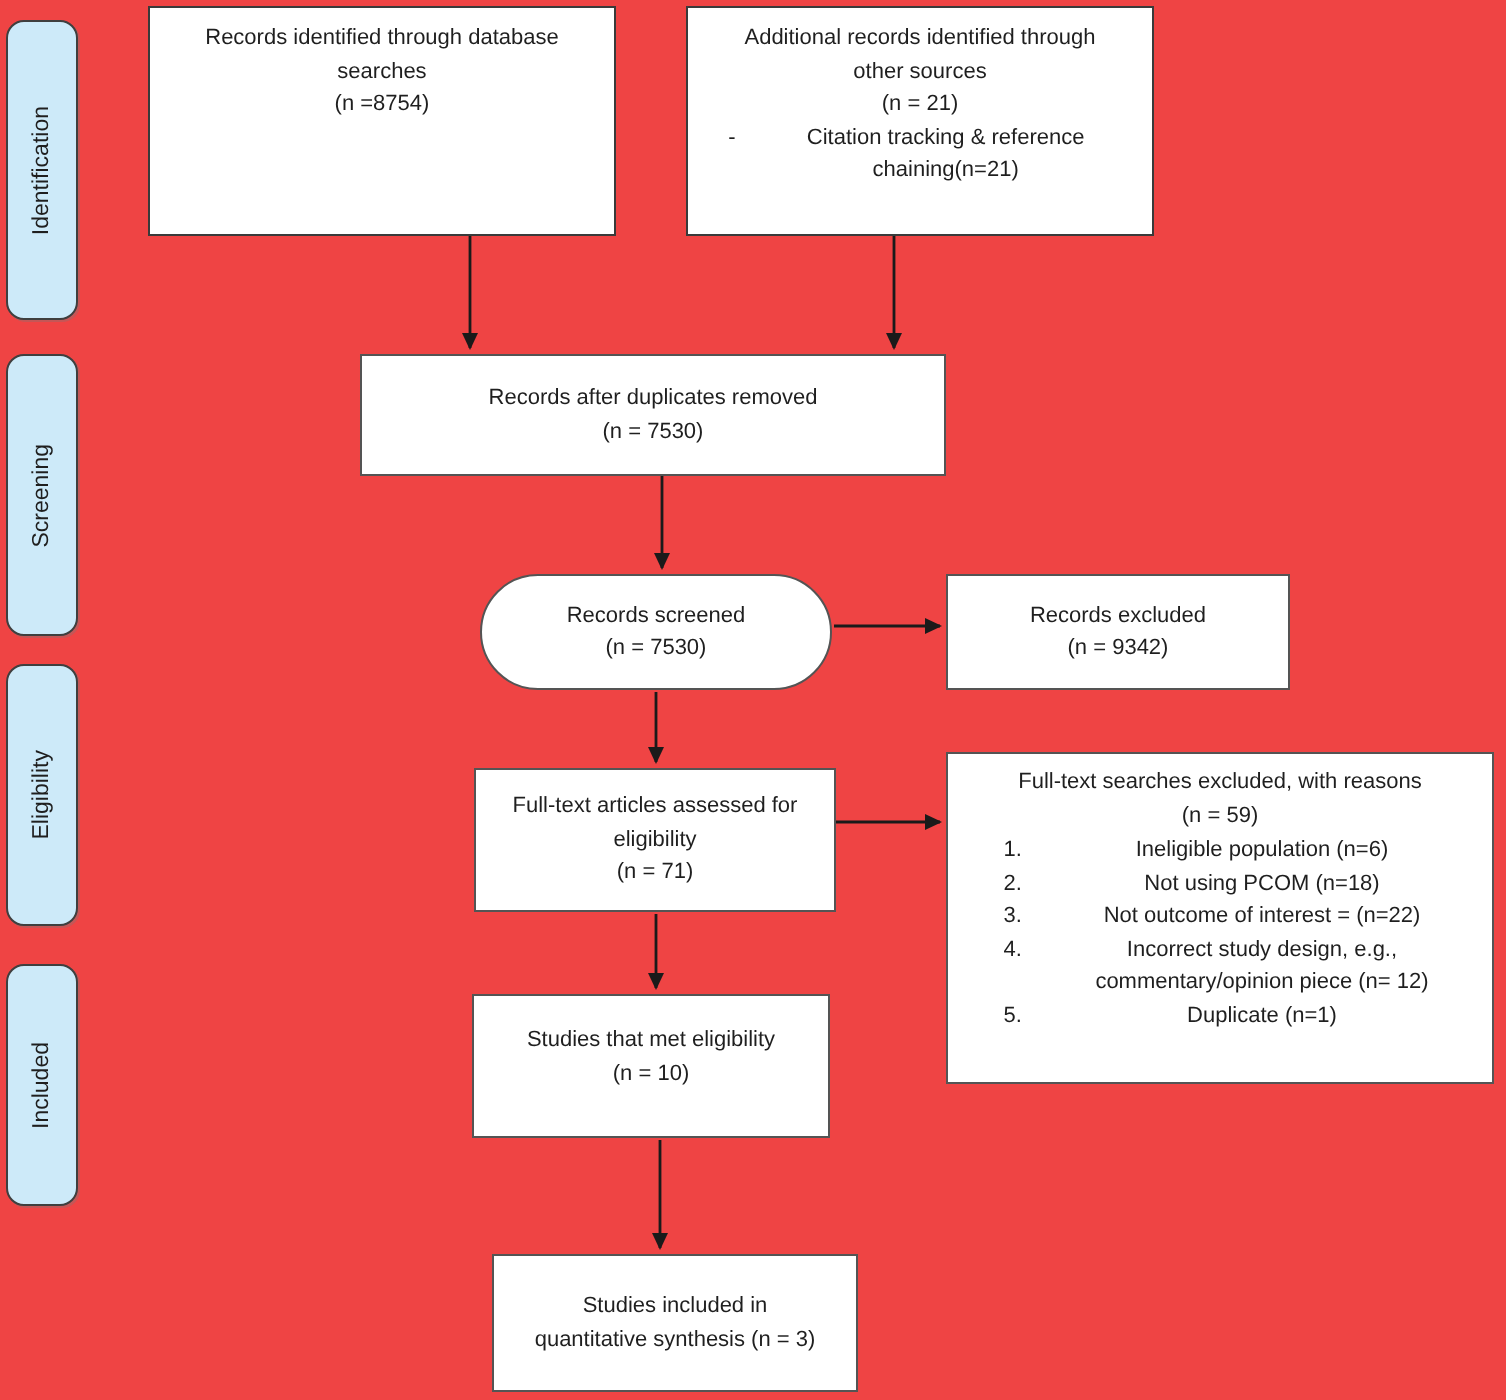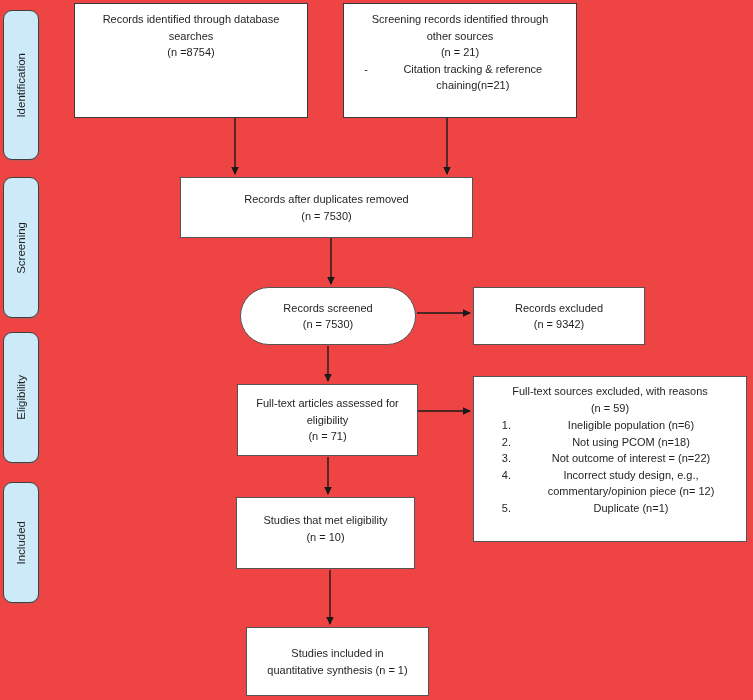--- a/index.html
+++ b/index.html
@@ -119,21 +119,21 @@
     <span>Included</span>
   </div>
 
   <div class="fbox top-align" style="left:74px; top:3px; width:234px; height:115px; border-color:#3a3a3a;">
     <div class="ln">Records identified through database</div>
     <div class="ln">searches</div>
     <div class="ln">(n =8754)</div>
   </div>
 
   <div class="fbox top-align" style="left:343px; top:3px; width:234px; height:115px; border-color:#3a3a3a;">
-    <div class="ln">Screening records identified through</div>
+    <div class="ln">Additional records identified through</div>
     <div class="ln">other sources</div>
     <div class="ln">(n = 21)</div>
     <div class="bullet-row">
       <span class="dash">-</span>
       <span class="btext">Citation tracking &amp; reference chaining(n=21)</span>
     </div>
   </div>
 
   <div class="fbox center-align" style="left:180px; top:177px; width:293px; height:61px;">
     <div class="ln">Records after duplicates removed</div>
@@ -150,34 +150,34 @@
     <div class="ln">(n = 9342)</div>
   </div>
 
   <div class="fbox center-align" style="left:237px; top:384px; width:181px; height:72px;">
     <div class="ln">Full-text articles assessed for</div>
     <div class="ln">eligibility</div>
     <div class="ln">(n = 71)</div>
   </div>
 
   <div class="fbox top-align" style="left:473px; top:376px; width:274px; height:166px; padding-top:6px;">
-    <div class="ln">Full-text sources excluded, with reasons</div>
+    <div class="ln">Full-text searches excluded, with reasons</div>
     <div class="ln">(n = 59)</div>
     <ol class="reasons-list">
       <li>Ineligible population (n=6)</li>
       <li>Not using PCOM (n=18)</li>
       <li>Not outcome of interest = (n=22)</li>
       <li>Incorrect study design, e.g., commentary/opinion piece (n= 12)</li>
       <li>Duplicate (n=1)</li>
     </ol>
   </div>
 
   <div class="fbox top-align" style="left:236px; top:497px; width:179px; height:72px; padding-top:14px;">
     <div class="ln">Studies that met eligibility</div>
     <div class="ln">(n = 10)</div>
   </div>
 
   <div class="fbox center-align" style="left:246px; top:627px; width:183px; height:69px;">
     <div class="ln">Studies included in</div>
-    <div class="ln">quantitative synthesis (n = 1)</div>
+    <div class="ln">quantitative synthesis (n = 3)</div>
   </div>
 
 </div>
 
 </body></html>

